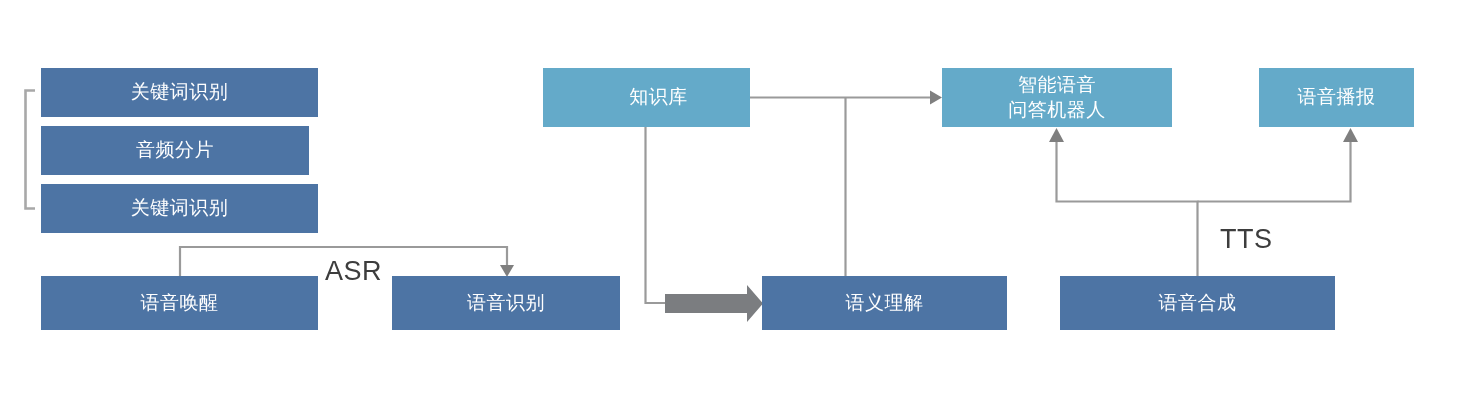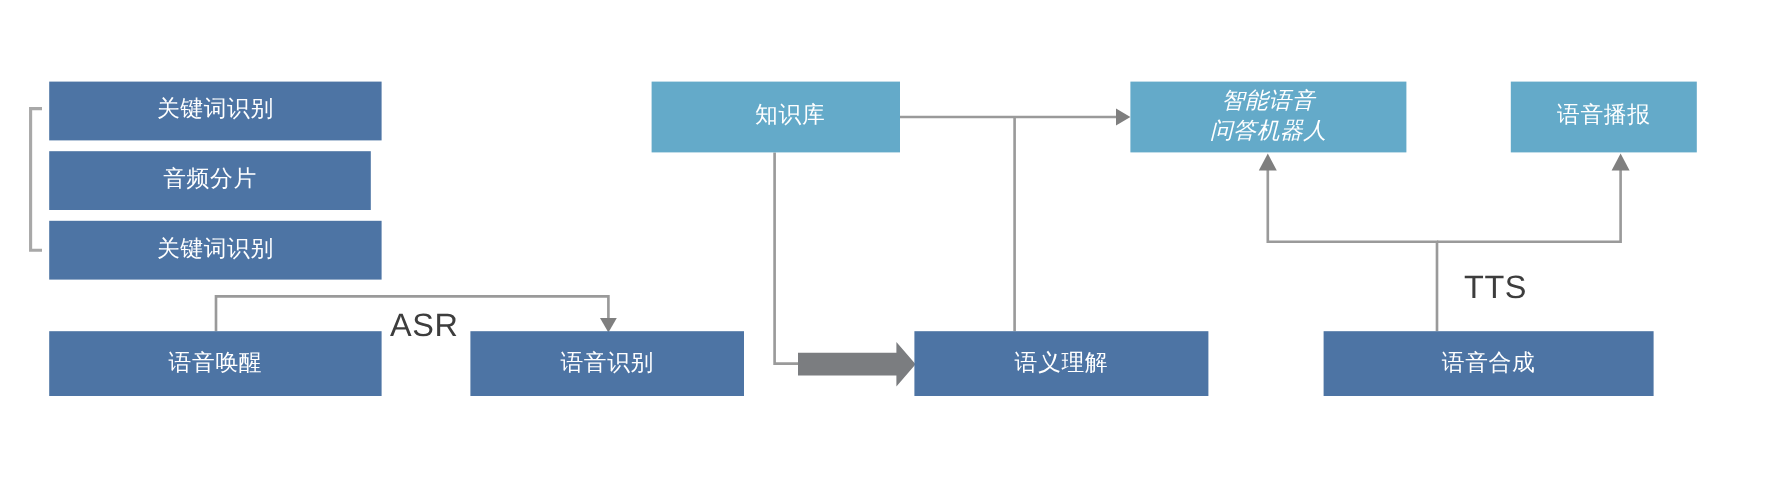--- a/index.html
+++ b/index.html
@@ -99,24 +99,24 @@
   <div class="node dark" style="left:41px; top:184px; width:277px; height:49px;">关键词识别</div>
 
   <div class="node dark" style="left:392px; top:276px; width:228px; height:54px;">语音识别</div>
 
   <div class="node dark" style="left:41px; top:276px; width:277px; height:54px;">语音唤醒</div>
 
   <div class="node light" style="left:543px; top:68px; width:207px; height:59px;padding-left:24px;">知识库</div>
 
   <div class="node dark" style="left:762px; top:276px; width:245px; height:54px;">语义理解</div>
 
-  <div class="node light" style="left:942px; top:68px; width:230px; height:59px;font-style:italic;">智能语音
+  <div class="node light" style="left:942px; top:68px; width:230px; height:59px;">智能语音
 问答机器人</div>
 
-  <div class="node dark" style="left:1060px; top:276px; width:275px; height:54px;margin-left:43px;">语音合成</div>
+  <div class="node dark" style="left:1060px; top:276px; width:275px; height:54px;">语音合成</div>
 
   <div class="node light" style="left:1259px; top:68px; width:155px; height:59px;">语音播报</div>
 
   <div class="edge-label" style="left:325px; top:258px;">ASR</div>
 
   <div class="edge-label" style="left:1220px; top:226px;">TTS</div>
 
 </div>
 
 </body></html>

